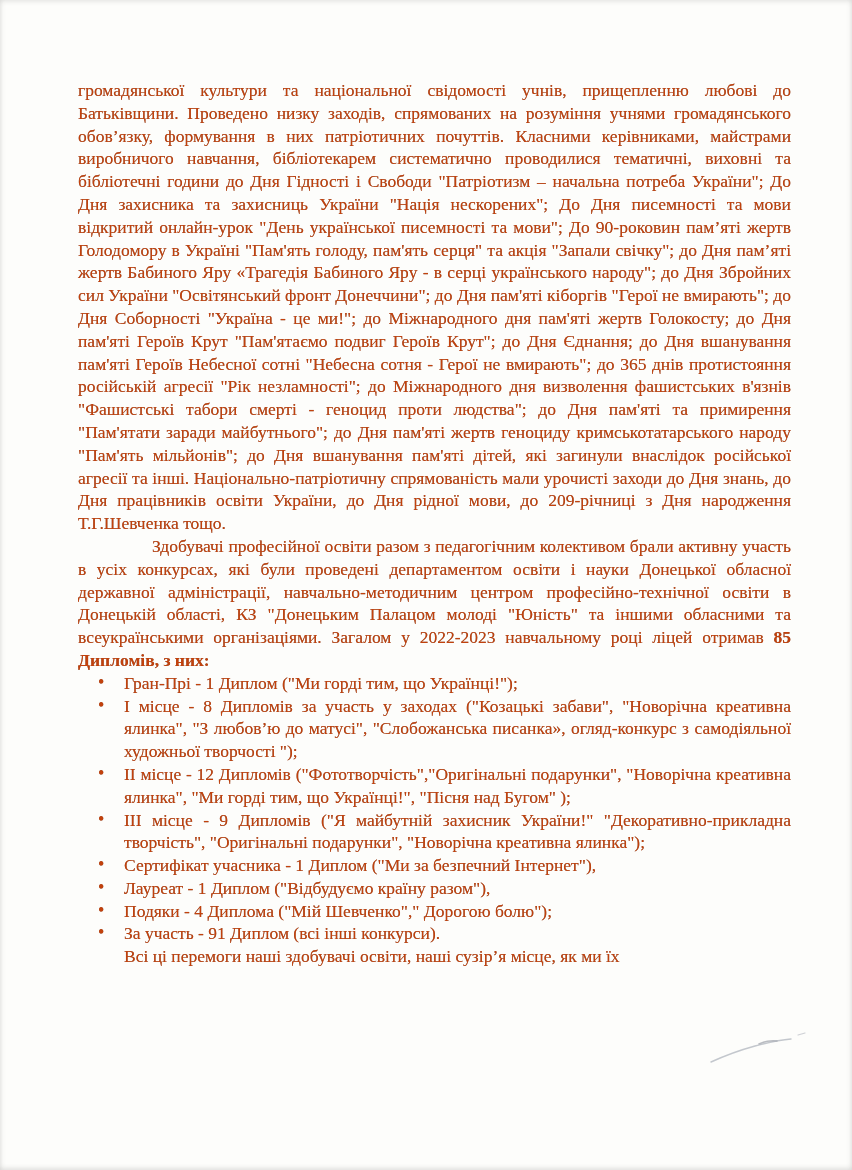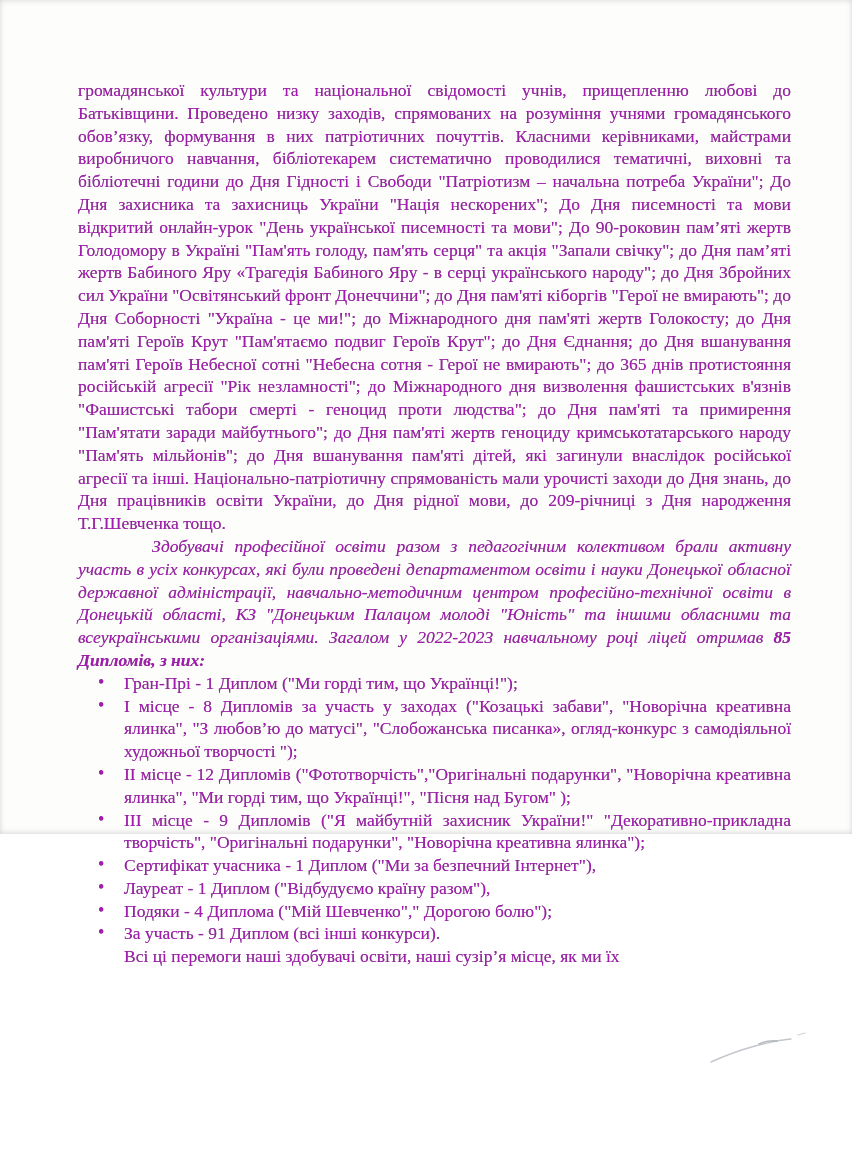--- a/index.html
+++ b/index.html
@@ -3,41 +3,41 @@
 <meta charset="utf-8">
 <style>
   html, body { margin: 0; padding: 0; }
   body {
     width: 852px; height: 1170px;
     background: #ffffff;
     overflow: hidden;
   }
   .page {
     position: relative;
-    width: 852px; height: 834px;
+    width: 852px; height: 1170px;
     background: #fdfdfb;
     font-family: "Liberation Serif", "DejaVu Serif", serif;
-    color: #a21caf;
+    color: #c2410c;
     box-shadow:
       inset 0 3px 4px rgba(0,0,0,0.05),
       inset 0 -3px 4px rgba(0,0,0,0.07),
       inset 3px 0 4px rgba(0,0,0,0.03),
       inset -3px 0 4px rgba(0,0,0,0.03);
   }
   .content {
     position: absolute;
     left: 78px; top: 79px;
     width: 713px;
     font-size: 17.5px;
     line-height: 22.8px;
     text-align: justify;
     text-shadow: 0 0 0.5px rgba(45,45,45,0.55);
   }
   p.para { margin: 0; padding: 0; }
-  p.indent { text-indent: 74px; font-style: italic; }
+  p.indent { text-indent: 74px; }
   ul.bullets {
     margin: 0;
     padding: 0 0 0 46px;
     list-style: none;
   }
   ul.bullets li {
     position: relative;
     text-align: justify;
   }
   ul.bullets li::before {

